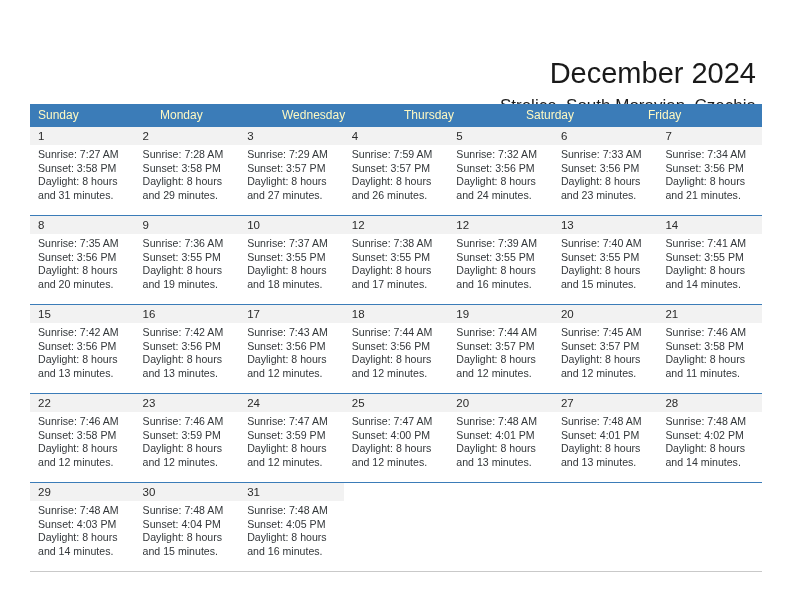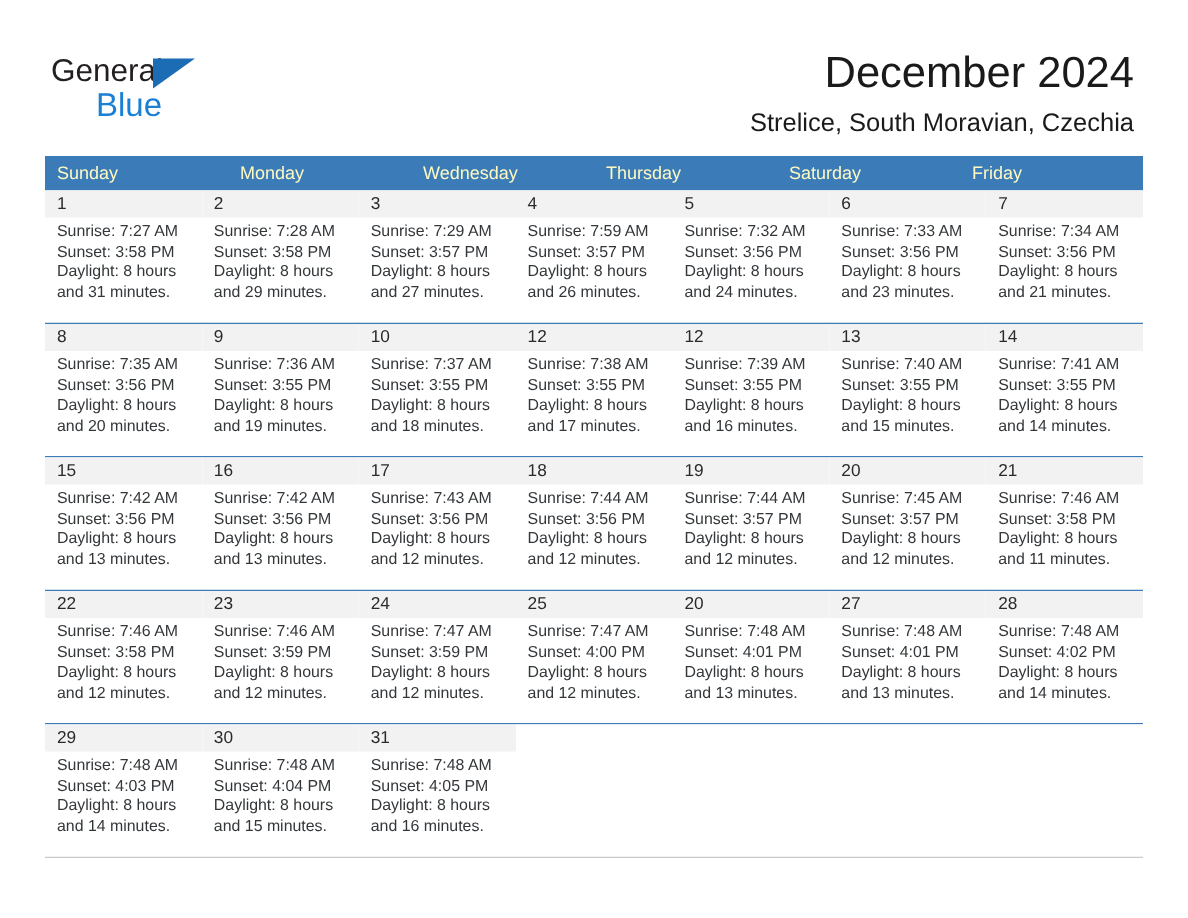--- a/index.html
+++ b/index.html
@@ -66,20 +66,21 @@
     right: 36px;
     top: 32px;
     text-align: right;
   }
   .cal-title {
     font-size: 29px;
     color: #1a1a1a;
     line-height: 34px;
     font-weight: 400;
     white-space: nowrap;
+    margin-top: 24px;
   }
   .cal-subtitle {
     margin-top: 7px;
     font-size: 17px;
     color: #1a1a1a;
     line-height: 18px;
     font-weight: 400;
     white-space: nowrap;
   }
 
@@ -148,25 +149,20 @@
     border-top: 1px solid #c9c9c9;
   }
 </style>
 </head>
 <body>
 
 <div class="page">
 
   <div class="header">
 
-    <div class="logo">
-      <span class="logo-general">General</span>
-      <span class="logo-tri"></span>
-      <span class="logo-blue">Blue</span>
-    </div>
 
     <div class="title-block">
       <div class="cal-title">December 2024</div>
       <div class="cal-subtitle">Strelice, South Moravian, Czechia</div>
     </div>
 
   </div>
 
   <div class="calendar">
 

